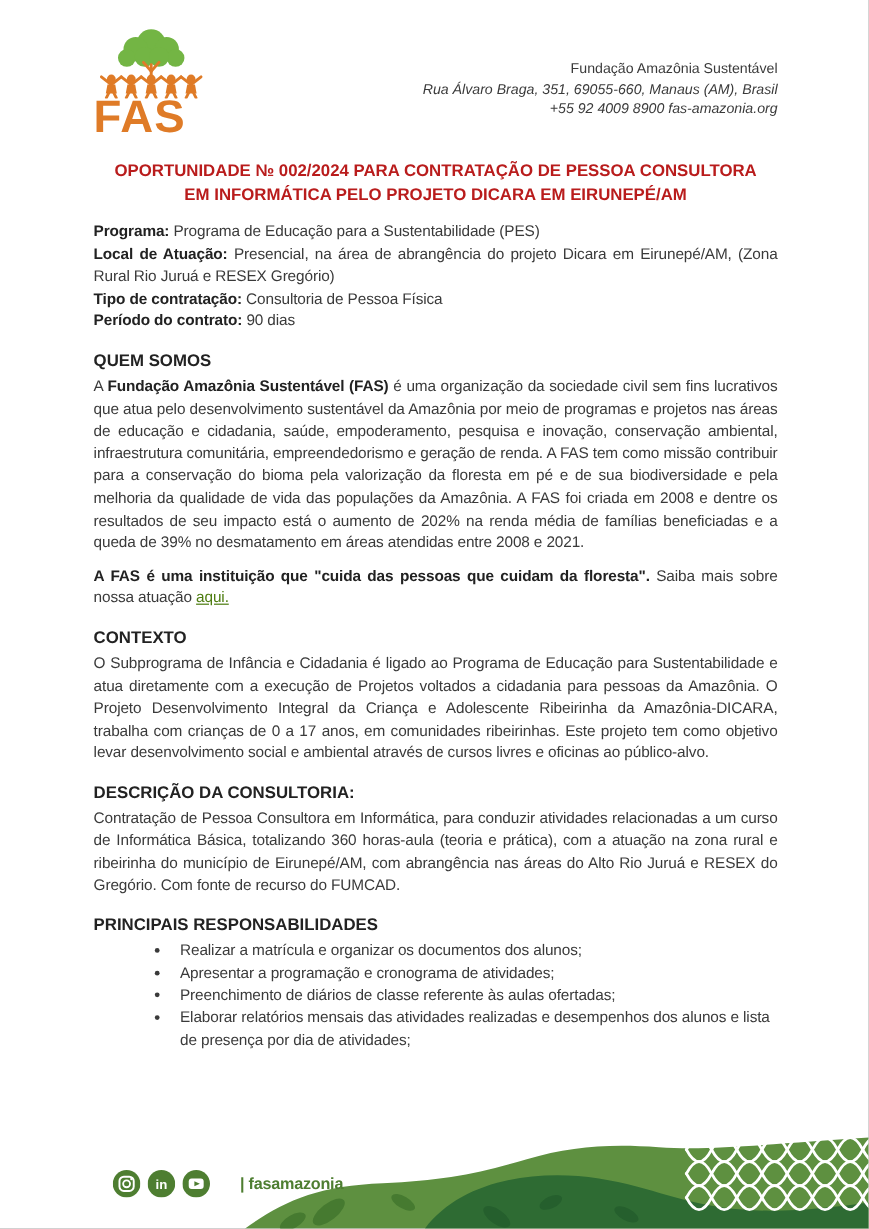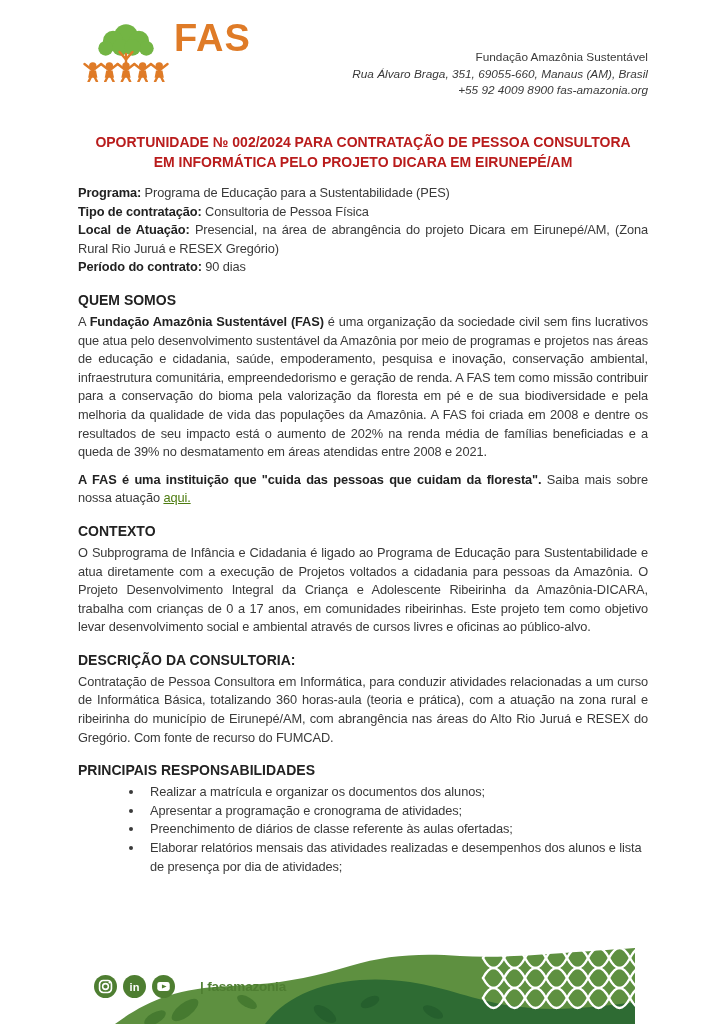--- a/index.html
+++ b/index.html
@@ -3,40 +3,40 @@
 <meta charset="utf-8">
 <style>
   html,body{margin:0;padding:0;background:#888;}
   .page{
     position:relative;width:724px;height:1024px;margin:0 auto;background:#ffffff;
     font-family:"Liberation Sans","DejaVu Sans",sans-serif;color:#3a3a3a;overflow:hidden;
   }
   .content{padding:22px 76px 0 78px;}
   
   .header-row{display:flex;justify-content:space-between;align-items:flex-start;height:97px;margin-bottom:14px;}
-  .logo{display:flex;flex-direction:row;align-items:flex-start;}
+  .logo{display:flex;flex-direction:column;align-items:flex-start;}
   .logo svg{display:block;}
   .brand-text{color:#DF7B27;font-weight:bold;font-size:38px;line-height:30px;letter-spacing:1px;margin-top:1px;}
   .contact{margin-top:27px;text-align:right;font-size:11.8px;line-height:16.5px;color:#3a3a3a;}
   .contact .it{font-style:italic;}
   
   .doc-title{margin-top:14px;text-align:center;font-weight:bold;font-size:14px;line-height:19.5px;color:#b91c1c;}
   
   .meta{margin-top:12px;}
   .meta-row{font-size:12.8px;line-height:18.6px;text-align:justify;letter-spacing:-0.1px;}
   .meta-row b{color:#222;}
   
   .section-heading{font-size:14px;font-weight:bold;color:#222;margin:14px 0 0 0;line-height:19px;}
   .para{margin:3px 0 9px 0;font-size:12.8px;line-height:18.6px;text-align:justify;letter-spacing:-0.1px;}
   .para b{color:#222;}
   a.doc-link{color:#4d7c0f;text-decoration:underline;cursor:pointer;}
   ul.bullets{margin:3px 0 0 0;padding:0 0 0 66px;}
   ul.bullets li{font-size:12.8px;line-height:18.6px;letter-spacing:-0.1px;padding-left:6px;margin:0;}
   
-  .footer{position:absolute;left:0;bottom:0;width:635px;height:90px;text-decoration:underline;}
+  .footer{position:absolute;left:0;bottom:0;width:724px;height:90px;text-decoration:underline;}
   .hills{position:absolute;right:0;bottom:0;display:block;}
   .social-row{position:absolute;left:94px;bottom:26px;display:flex;align-items:center;gap:6px;}
   .social-row svg{display:block;cursor:pointer;}
   .handle{margin-left:19px;color:#4E7E31;font-weight:bold;font-size:13.5px;letter-spacing:-0.2px;}
 </style>
 </head>
 <body>
 
 <div class="page">
   <div class="content">
@@ -79,22 +79,22 @@
       </div>
     </div>
 
     <div class="doc-title">
       <div>OPORTUNIDADE № 002/2024 PARA CONTRATAÇÃO DE PESSOA CONSULTORA</div>
       <div>EM INFORMÁTICA PELO PROJETO DICARA EM EIRUNEPÉ/AM</div>
     </div>
 
     <div class="meta">
       <div class="meta-row"><b>Programa:</b> <span>Programa de Educação para a Sustentabilidade (PES)</span></div>
+      <div class="meta-row"><b>Local de Atuação:</b> <span>Presencial, na área de abrangência do projeto Dicara em Eirunepé/AM, (Zona Rural Rio Juruá e RESEX Gregório)</span></div>
       <div class="meta-row"><b>Tipo de contratação:</b> <span>Consultoria de Pessoa Física</span></div>
-      <div class="meta-row"><b>Local de Atuação:</b> <span>Presencial, na área de abrangência do projeto Dicara em Eirunepé/AM, (Zona Rural Rio Juruá e RESEX Gregório)</span></div>
       <div class="meta-row"><b>Período do contrato:</b> <span>90 dias</span></div>
     </div>
 
     <div class="section-heading">QUEM SOMOS</div>
     <p class="para"><span>A </span><b>Fundação Amazônia Sustentável (FAS)</b><span> é uma organização da sociedade civil sem fins lucrativos que atua pelo desenvolvimento sustentável da Amazônia por meio de programas e projetos nas áreas de educação e cidadania, saúde, empoderamento, pesquisa e inovação, conservação ambiental, infraestrutura comunitária, empreendedorismo e geração de renda. A FAS tem como missão contribuir para a conservação do bioma pela valorização da floresta em pé e de sua biodiversidade e pela melhoria da qualidade de vida das populações da Amazônia. A FAS foi criada em 2008 e dentre os resultados de seu impacto está o aumento de 202% na renda média de famílias beneficiadas e a queda de 39% no desmatamento em áreas atendidas entre 2008 e 2021.</span></p>
     <p class="para"><b>A FAS é uma instituição que "cuida das pessoas que cuidam da floresta".</b><span> Saiba mais sobre nossa atuação </span><a class="doc-link">aqui.</a></p>
 
     <div class="section-heading">CONTEXTO</div>
     <p class="para">O Subprograma de Infância e Cidadania é ligado ao Programa de Educação para Sustentabilidade e atua diretamente com a execução de Projetos voltados a cidadania para pessoas da Amazônia. O Projeto Desenvolvimento Integral da Criança e Adolescente Ribeirinha da Amazônia-DICARA, trabalha com crianças de 0 a 17 anos, em comunidades ribeirinhas. Este projeto tem como objetivo levar desenvolvimento social e ambiental através de cursos livres e oficinas ao público-alvo.</p>
 

